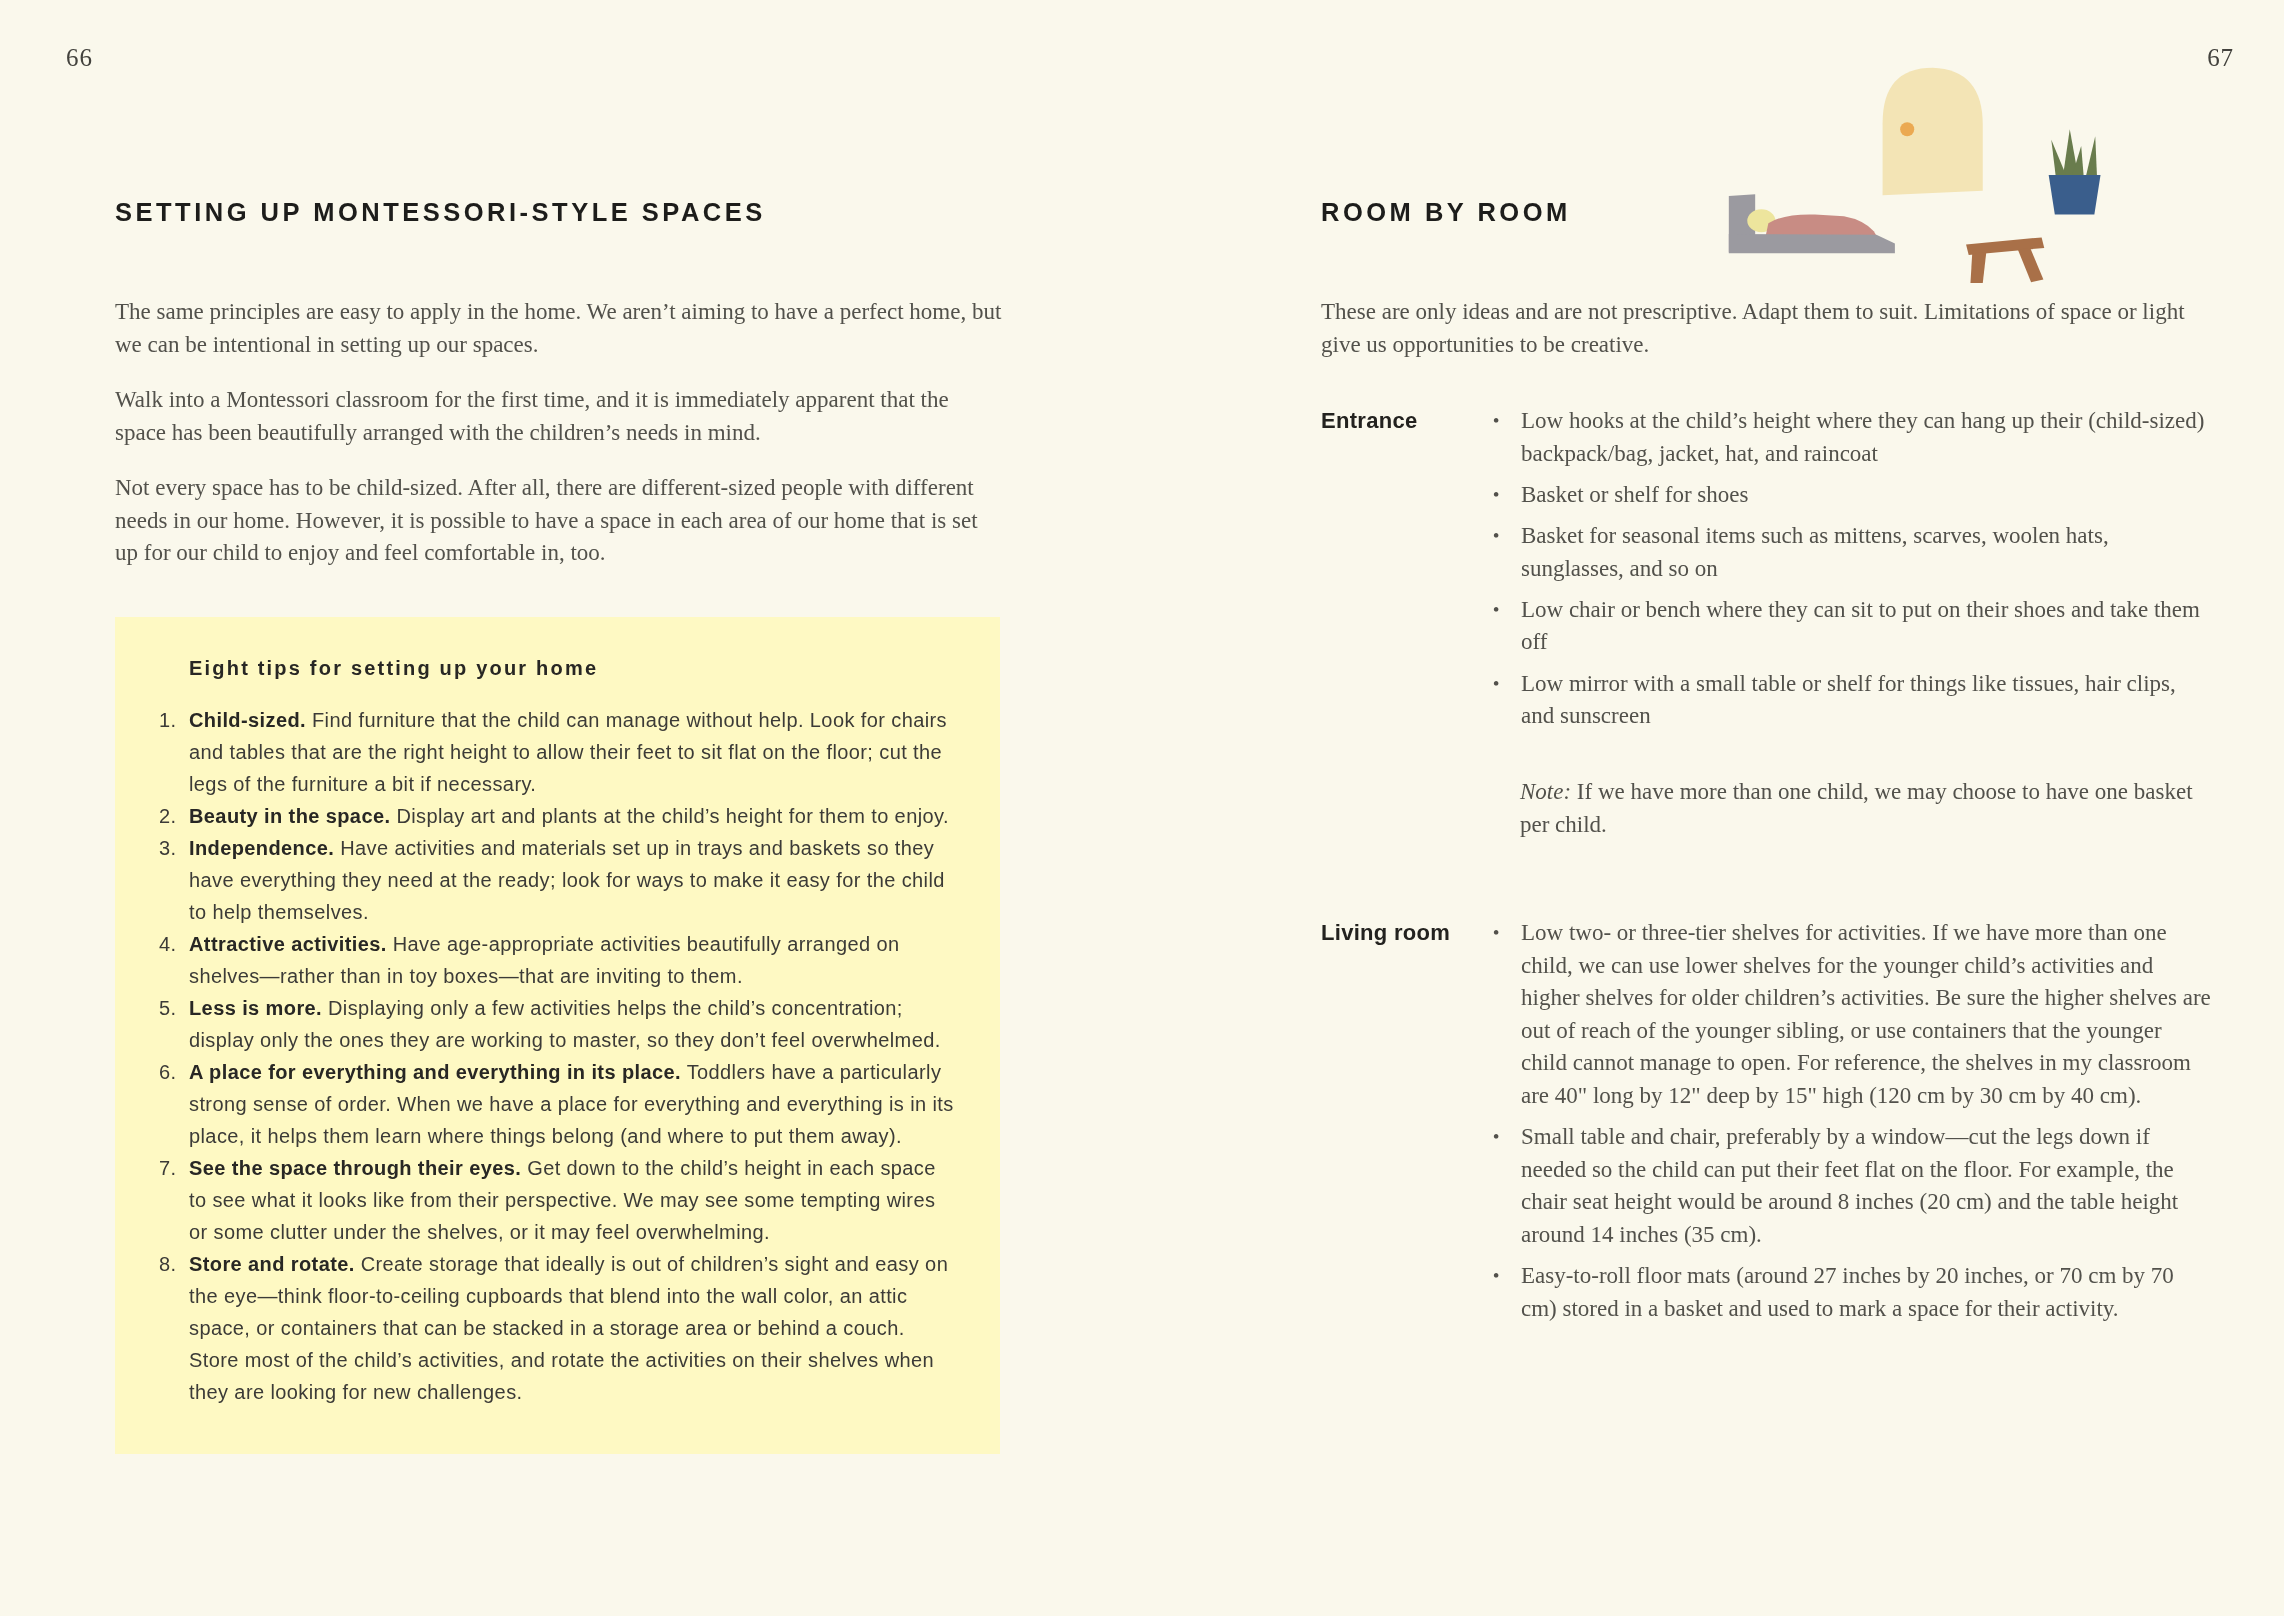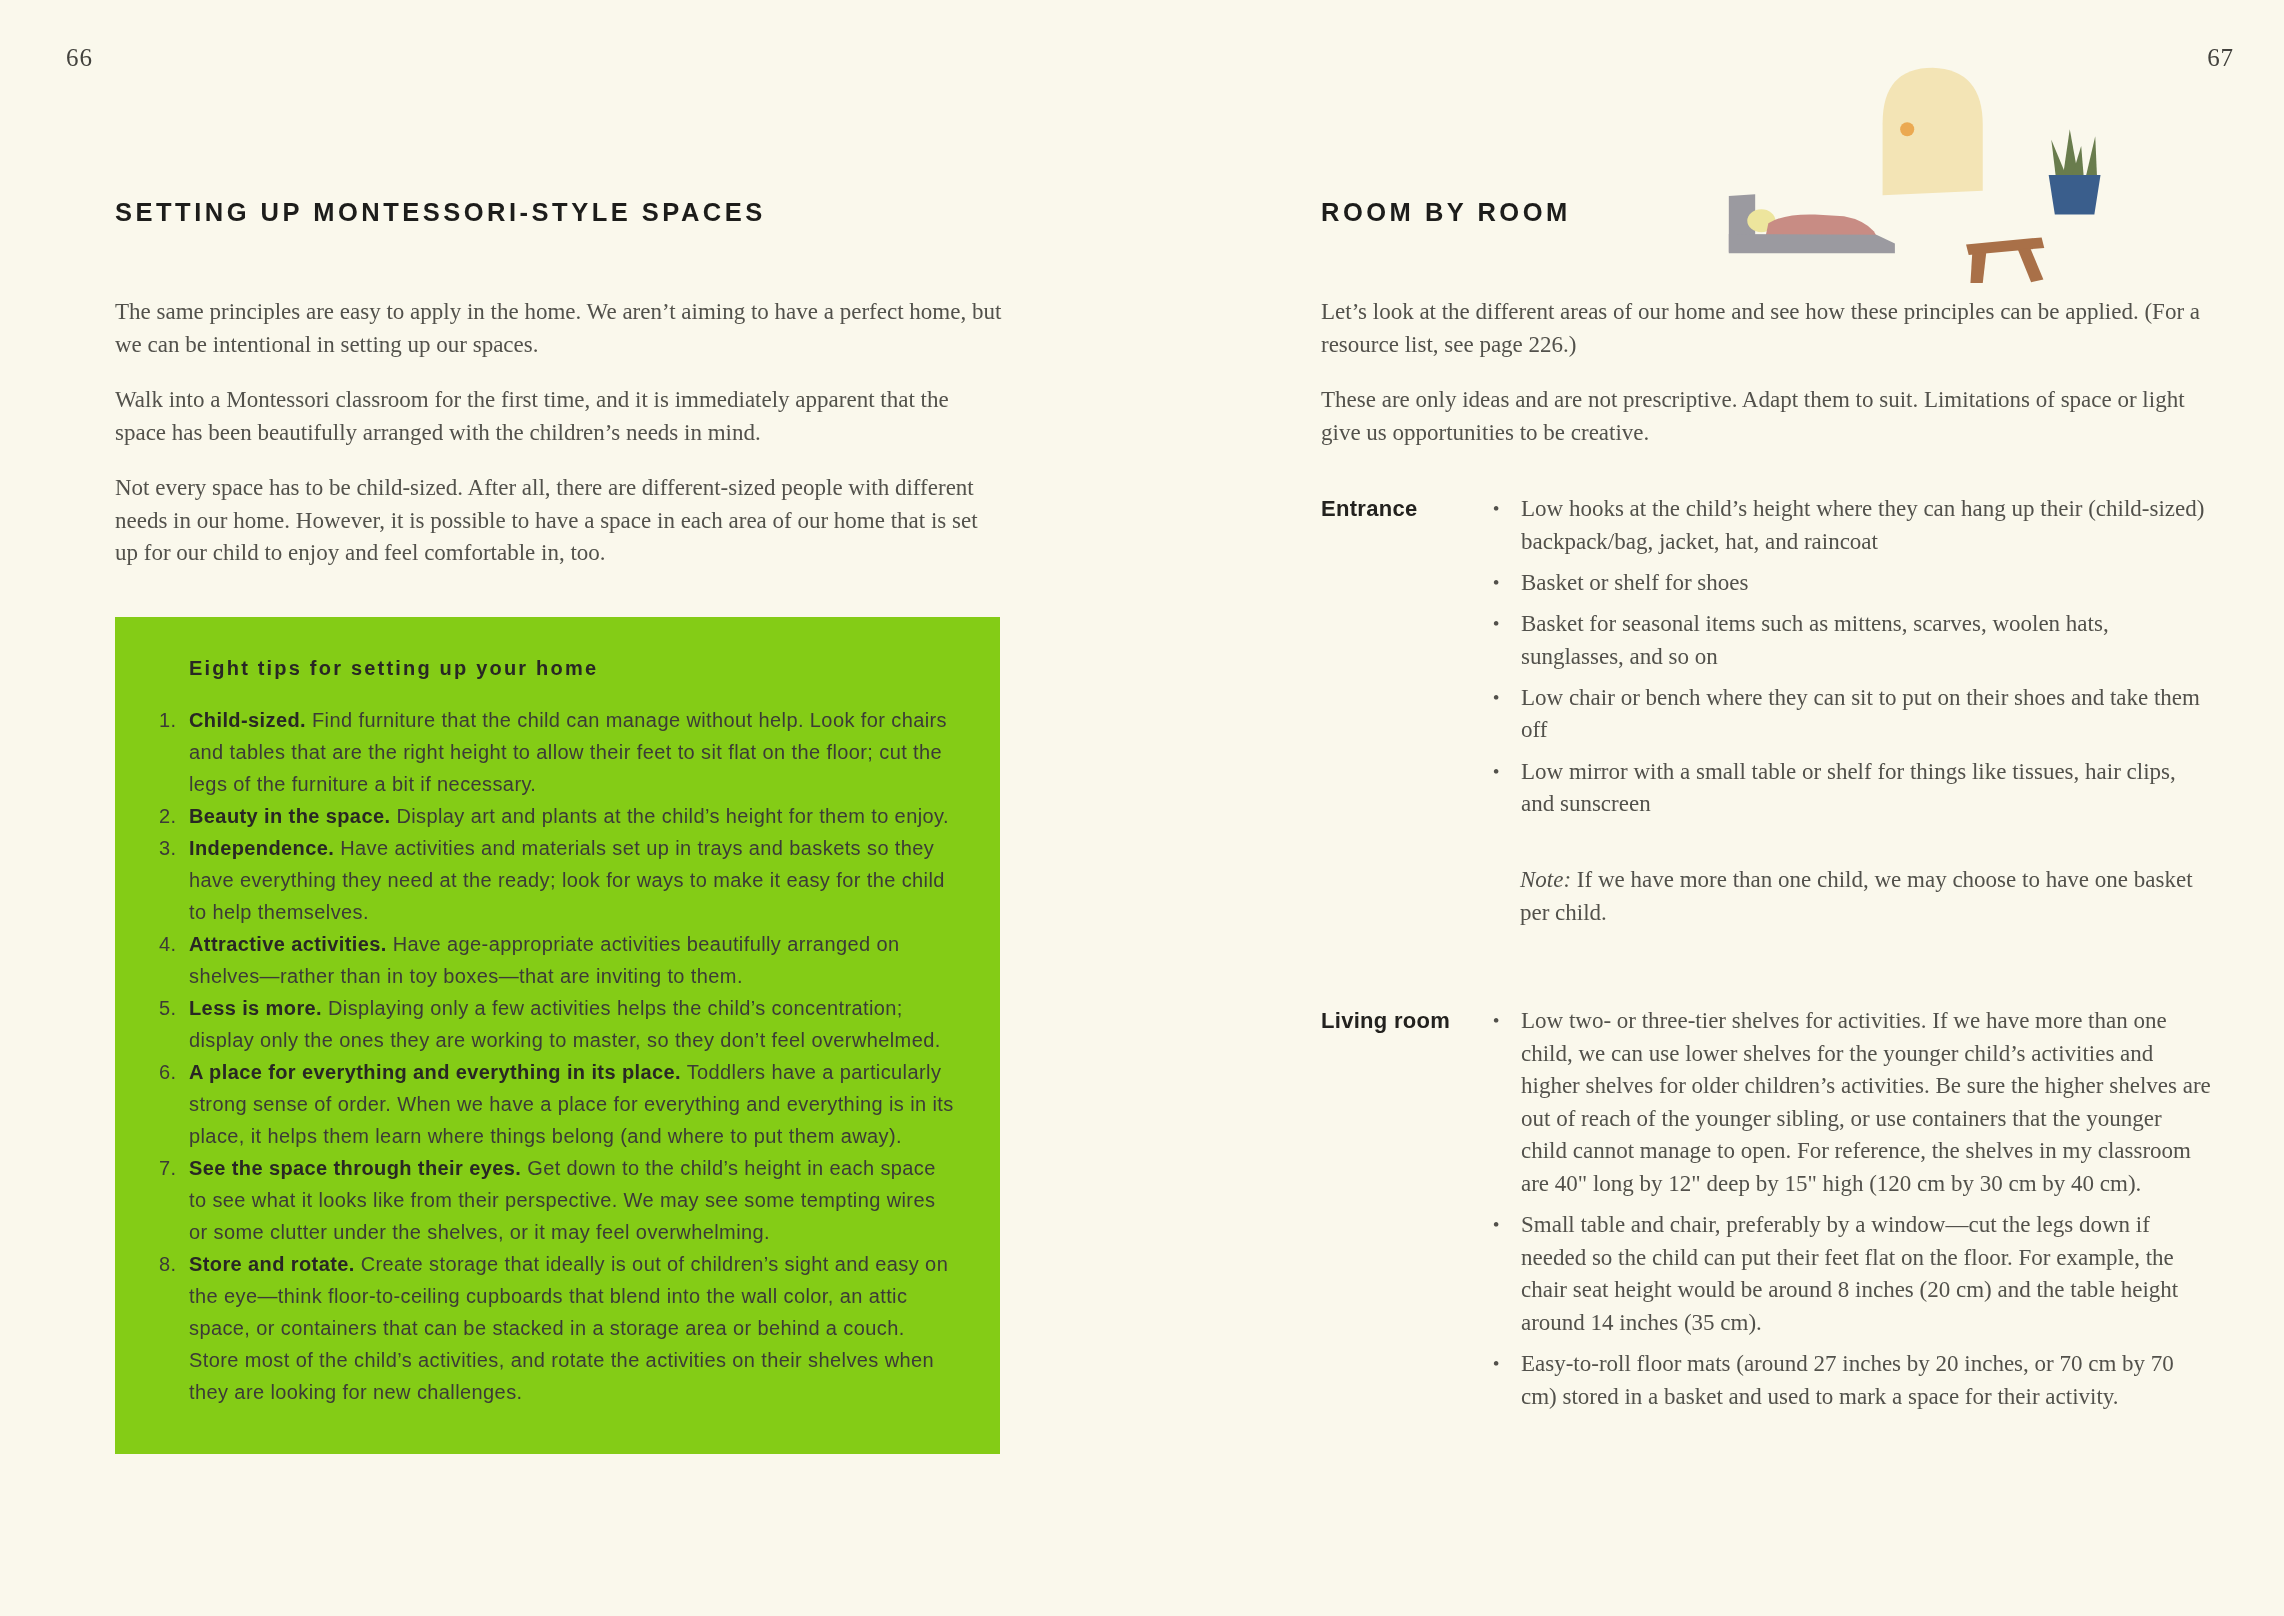--- a/index.html
+++ b/index.html
@@ -22,21 +22,21 @@
 
   .title{
     font-family:"Liberation Sans",sans-serif;font-weight:bold;
     font-size:25.5px;letter-spacing:3.5px;color:#1D1D1B;margin:0;
   }
   .title + .body{margin-top:69px;}
   .body{font-size:23px;line-height:32.5px;margin:0 0 23px 0;}
 
   
   .tips-box{
-    margin-top:47px;background:#84cc16;box-sizing:border-box;width:885px;
+    margin-top:47px;background:#fef9c3;box-sizing:border-box;width:885px;
     padding:40px 42px 46px 44px;
     font-family:"Liberation Sans",sans-serif;color:#3C3B37;
   }
   .tips-heading{
     font-size:20px;font-weight:bold;letter-spacing:2.2px;
     margin:0 0 24px 30px;color:#282724;
   }
   .tips-list{
     list-style:none;margin:0;padding:0;
     font-size:20px;line-height:32px;letter-spacing:0.4px;
@@ -123,21 +123,20 @@
           <span class="lead">Store and rotate.</span>
           <span class="tiptext">Create storage that ideally is out of children’s sight and easy on the eye—think floor-to-ceiling cupboards that blend into the wall color, an attic space, or containers that can be stacked in a storage area or behind a couch. Store most of the child’s activities, and rotate the activities on their shelves when they are looking for new challenges.</span>
         </li>
       </ol>
     </div>
   </section>
 
   <section class="col col-right">
     <h1 class="title">ROOM BY ROOM</h1>
 
-    <p class="body">Let’s look at the different areas of our home and see how these principles can be applied. (For a resource list, see page 226.)</p>
     <p class="body">These are only ideas and are not prescriptive. Adapt them to suit. Limitations of space or light give us opportunities to be creative.</p>
 
     <div class="room-section">
       <div class="room-label">Entrance</div>
       <ul class="room-list">
         <li>Low hooks at the child’s height where they can hang up their (child-sized) backpack/bag, jacket, hat, and raincoat</li>
         <li>Basket or shelf for shoes</li>
         <li>Basket for seasonal items such as mittens, scarves, woolen hats, sunglasses, and so on</li>
         <li>Low chair or bench where they can sit to put on their shoes and take them off</li>
         <li>Low mirror with a small table or shelf for things like tissues, hair clips, and sunscreen</li>

